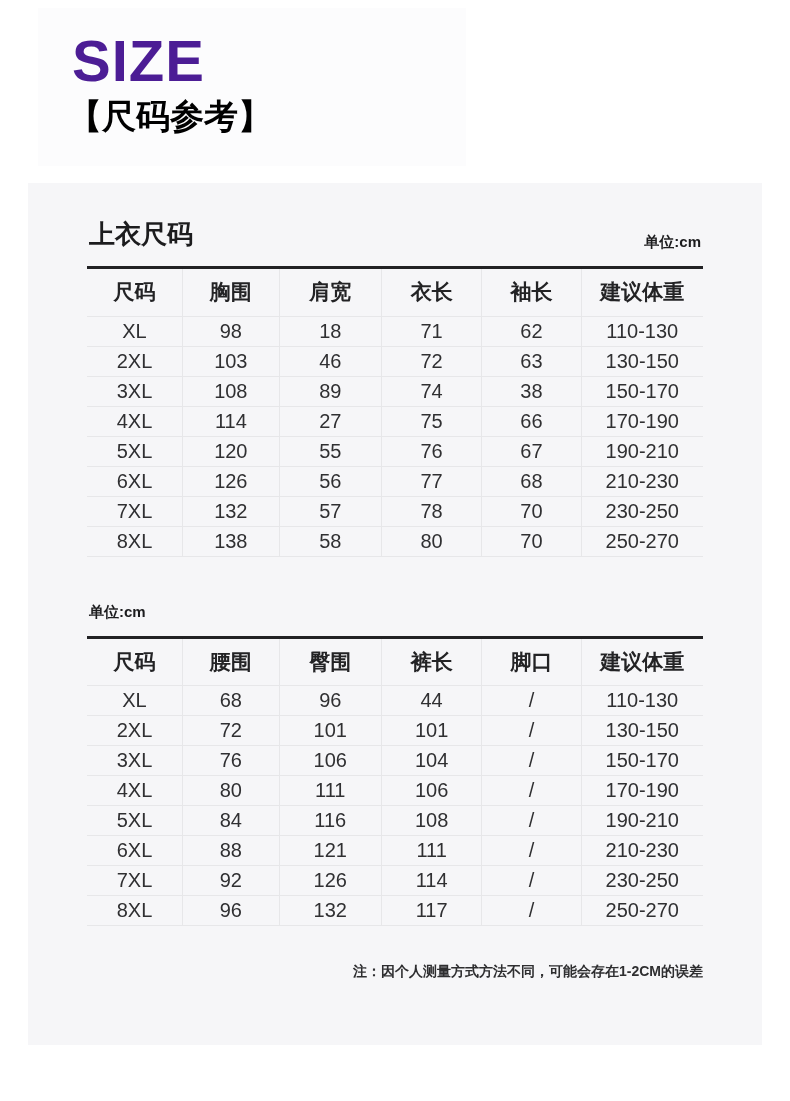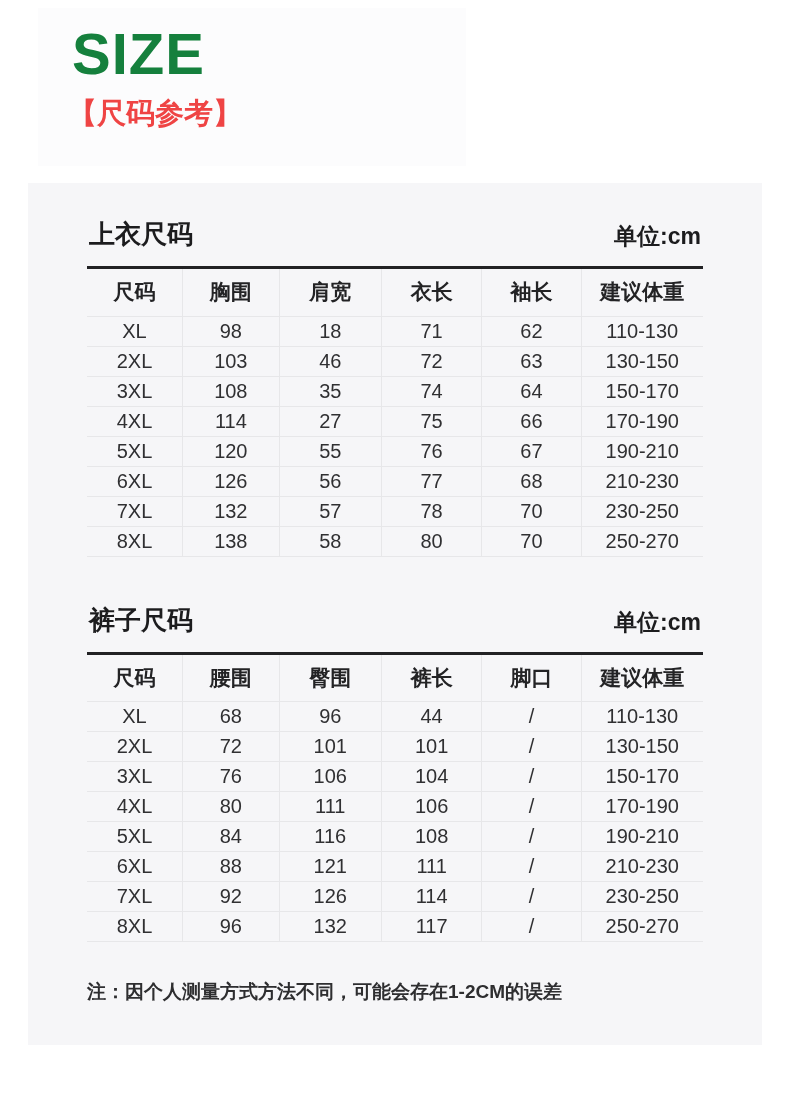--- a/index.html
+++ b/index.html
@@ -12,32 +12,32 @@
     overflow:hidden;
   }
   .title-card {
     position:absolute;
     left:38px; top:8px;
     width:428px; height:158px;
     background:var(--card-bg,#fcfcfd);
   }
   .size-title {
     position:absolute;
-    left:72px; top:20px;
+    left:72px; top:27px;
     font-size:58px;
     font-weight:700;
     letter-spacing:1px;
-    color:#15803d;
+    color:#4c1d95;
   }
   .size-subtitle {
     position:absolute;
     left:68px; top:94px;
-    font-size:29px;
+    font-size:34px;
     font-weight:600;
-    color:#ef4444;
+    color:#000000;
     font-family:Liberation Serif, serif;
   }
   .panel {
     position:absolute;
     left:28px; top:183px;
     width:734px; height:862px;
     background:var(--panel-bg,#f6f6f8);
     padding:0 59px;
   }
   .section-head {
@@ -46,21 +46,21 @@
     align-items:flex-end;
     padding:34px 2px 14px 2px;
     border-bottom:3px solid var(--heavy-line,#222224);
   }
   .section-title {
     font-size:26px;
     font-weight:600;
     color:#1c1c1e;
   }
   .unit-label {
-    font-size:23px;
+    font-size:15px;
     font-weight:700;
     color:#1c1c1e;
   }
   .section-pants { margin-top:12px; }
   table {
     width:100%;
     border-collapse:collapse;
     table-layout:fixed;
   }
   col.c1 { width:15.5%; }
@@ -86,23 +86,23 @@
     color:#232325;
     margin-top:14px;
   }
   td {
     height:30px;
     font-size:20px;
     font-weight:400;
     color:#303032;
   }
   .note {
-    text-align:left;
+    text-align:right;
     margin-top:37px;
-    font-size:19px;
+    font-size:14px;
     font-weight:600;
     color:#2e2e30;
   }
 </style>
 </head>
 <body style="--card-bg: #fcfcfd; --panel-bg: #f6f6f8; --grid-line: #e7e7e9; --heavy-line: #222224;">
 
 <div class="title-card"></div>
 <div class="size-title">SIZE</div>
 <div class="size-subtitle">【尺码参考】</div>
@@ -146,23 +146,23 @@
             <td>2XL</td>
             <td>103</td>
             <td>46</td>
             <td>72</td>
             <td>63</td>
             <td>130-150</td>
           </tr>
           <tr>
             <td>3XL</td>
             <td>108</td>
-            <td>35</td>
+            <td>89</td>
             <td>74</td>
-            <td>64</td>
+            <td>38</td>
             <td>150-170</td>
           </tr>
           <tr>
             <td>4XL</td>
             <td>114</td>
             <td>27</td>
             <td>75</td>
             <td>66</td>
             <td>170-190</td>
           </tr>
@@ -197,21 +197,20 @@
             <td>80</td>
             <td>70</td>
             <td>250-270</td>
           </tr>
         </tbody>
     </table>
   </div>
 
   <div class="section section-pants">
     <div class="section-head">
-      <span class="section-title">裤子尺码</span>
       <span class="unit-label">单位:cm</span>
     </div>
     <table>
       <colgroup>
           <col class="c1">
           <col class="c2">
           <col class="c3">
           <col class="c4">
           <col class="c5">
           <col class="c6">

